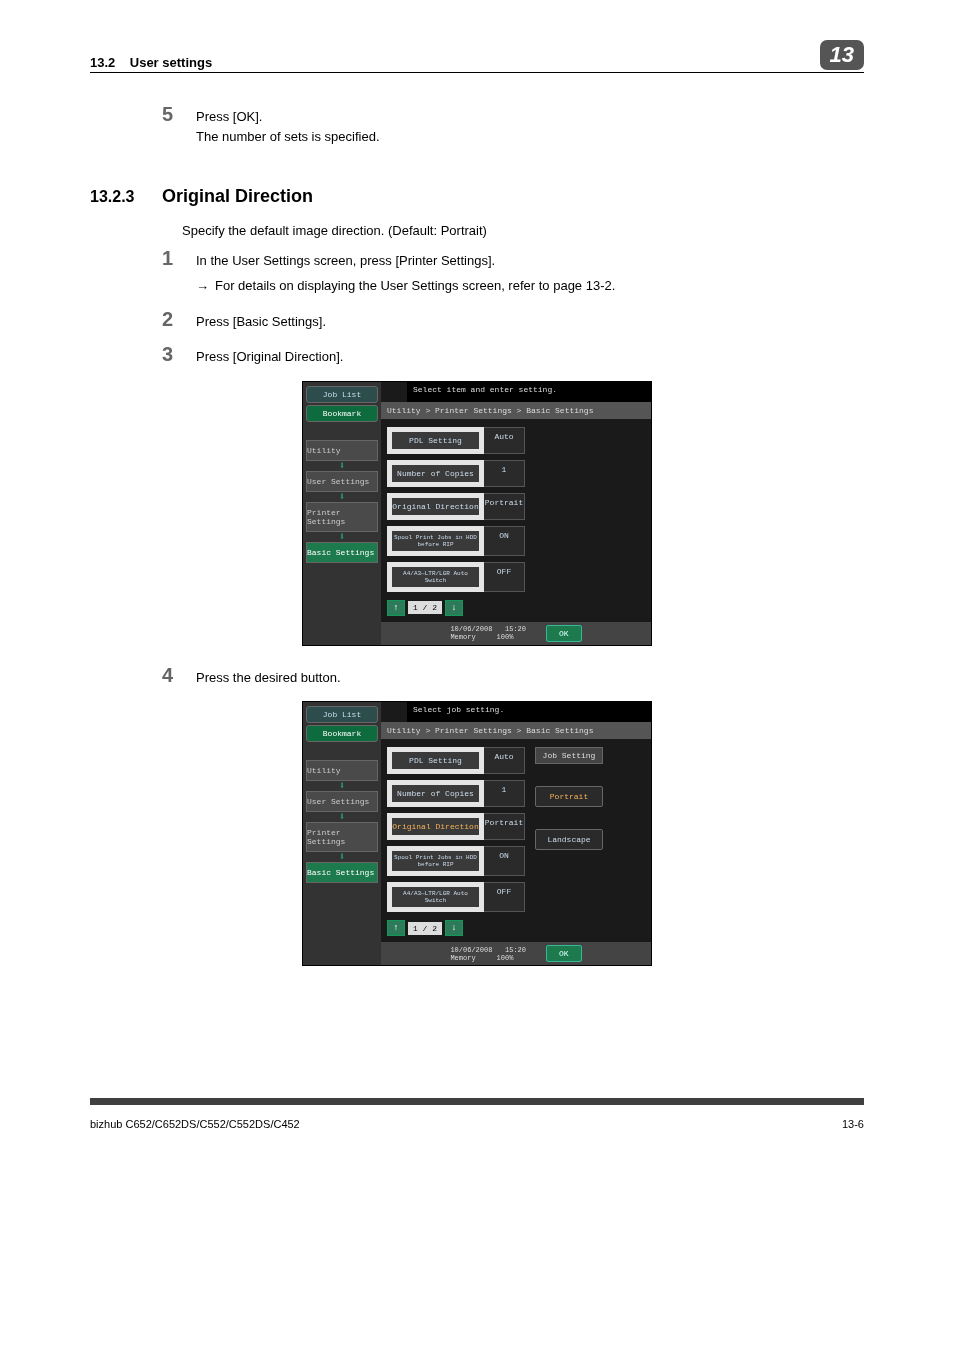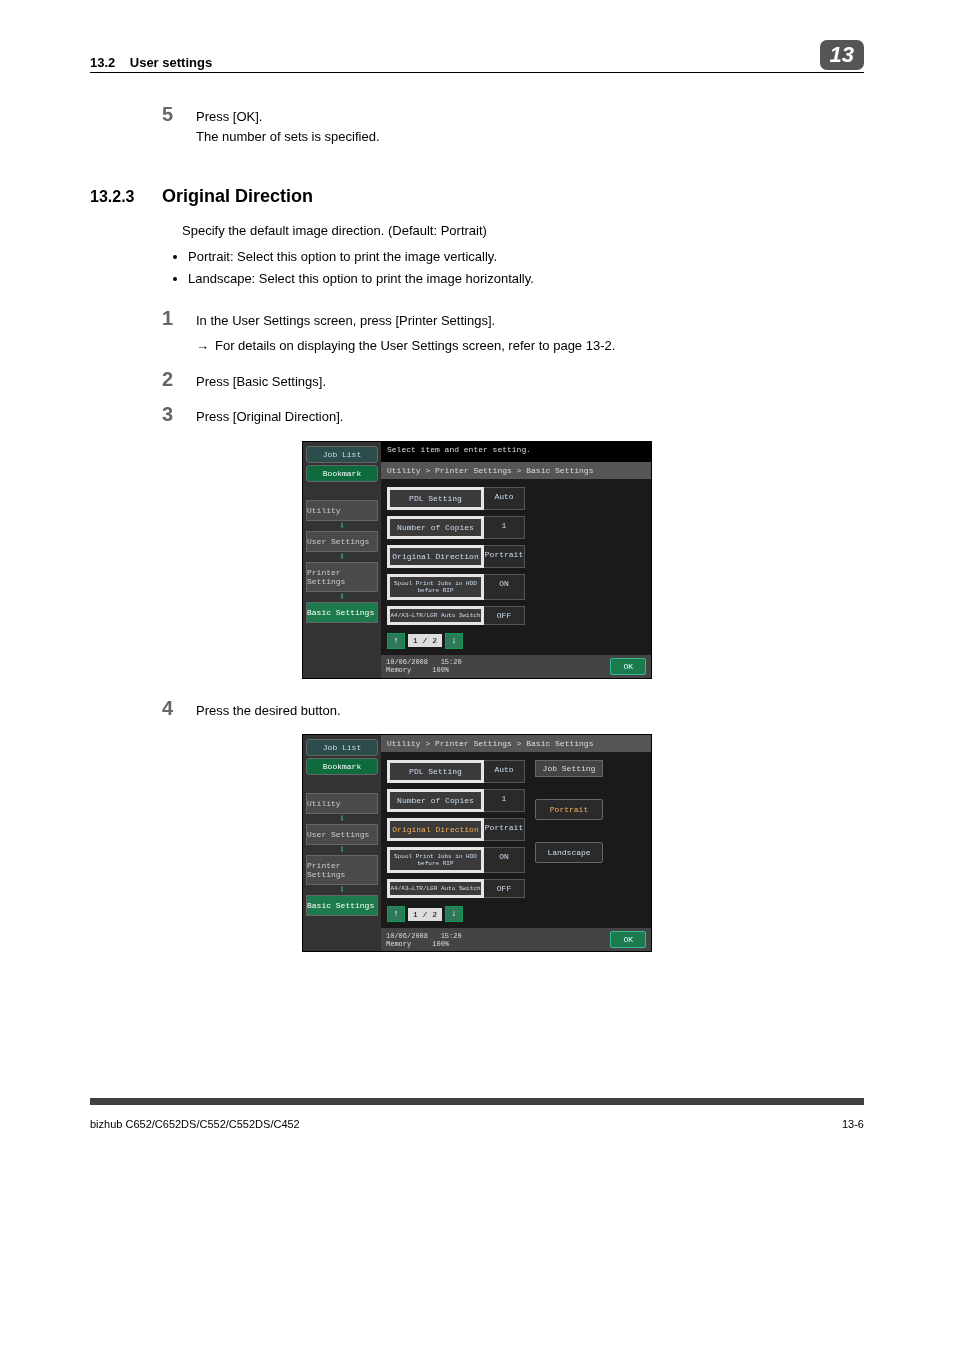--- a/index.html
+++ b/index.html
@@ -153,20 +153,21 @@
   .scr-body {
     flex:1;
     background:#1a1a1a;
     display:flex;
     flex-direction: column;
   }
   .msg-bar {
     background:#000;
     color:#ddd;
     padding:3px 6px 8px;
+    margin-left:26px;
   }
   .breadcrumb-bar {
     background:#555;
     color:#ddd;
     padding:4px 6px;
   }
   .settings-area {
     padding:8px 6px 2px;
     display:flex;
     gap:10px;
@@ -176,21 +177,21 @@
     display:flex;
     flex-direction:column;
     gap:6px;
   }
   .settings-item {
     display:flex;
   }
   .s-label {
     flex:1;
     background:#3a3a3a;
-    border:3px solid #e5e5e5;
+    border:5px solid #e5e5e5;
     text-align:center;
     padding:4px 0;
     color:#cde;
   }
   .s-label.highlight {
     color:#f5b05a;
   }
   .s-label.twoline {
     font-size:6px;
     line-height:7px;
@@ -248,21 +249,21 @@
   .pg-lbl {
     background:#ddd;
     color:#000;
     padding:2px 5px;
     font-size:8px;
   }
   .status-bar {
     background:#444;
     color:#ddd;
     display:flex;
-    justify-content:space-between;
+    justify-content:center;
     align-items:center;
     padding:3px 5px;
     font-size:7px;
     gap:20px;
   }
   .ok-btn {
     background:#1d7a4d;
     border:1px solid #3b9;
     color:#dff;
     padding:3px 12px;
@@ -302,24 +303,20 @@
         <div>The number of sets is specified.</div>
       </div>
     </div>
 
     <div class="section-row">
       <div class="section-num">13.2.3</div>
       <div class="section-title">Original Direction</div>
     </div>
 
     <div class="body-text">Specify the default image direction. (Default: Portrait)</div>
-    <ul class="body-list">
-      <li>Portrait: Select this option to print the image vertically.</li>
-      <li>Landscape: Select this option to print the image horizontally.</li>
-    </ul>
 
     <div class="step-row">
       <div class="step-num">1</div>
       <div class="step-body">In the User Settings screen, press [Printer Settings].</div>
     </div>
     <div class="sub arrow">For details on displaying the User Settings screen, refer to page 13-2.</div>
 
     <div class="step-row" style="margin-top:12px">
       <div class="step-num">2</div>
       <div class="step-body">Press [Basic Settings].</div>
@@ -402,20 +399,21 @@
             <div class="spacer6"></div>
           <div class="side-btn">Utility</div>
           <div class="side-arrow">⬇</div>
           <div class="side-btn">User Settings</div>
           <div class="side-arrow">⬇</div>
           <div class="side-btn">Printer Settings</div>
           <div class="side-arrow">⬇</div>
           <div class="side-btn active">Basic Settings</div>
         </div>
         <div class="scr-body">
+          <div class="msg-bar">Select job setting.</div>
           <div class="breadcrumb-bar">Utility &gt; Printer Settings &gt; Basic Settings</div>
           <div class="settings-area">
             <div class="settings-col">
               <div class="settings-item">
                   <div class="s-label">PDL Setting</div>
                   <div class="s-val">Auto</div>
                 </div>
               <div class="settings-item">
                   <div class="s-label">Number of Copies</div>
                   <div class="s-val">1</div>

